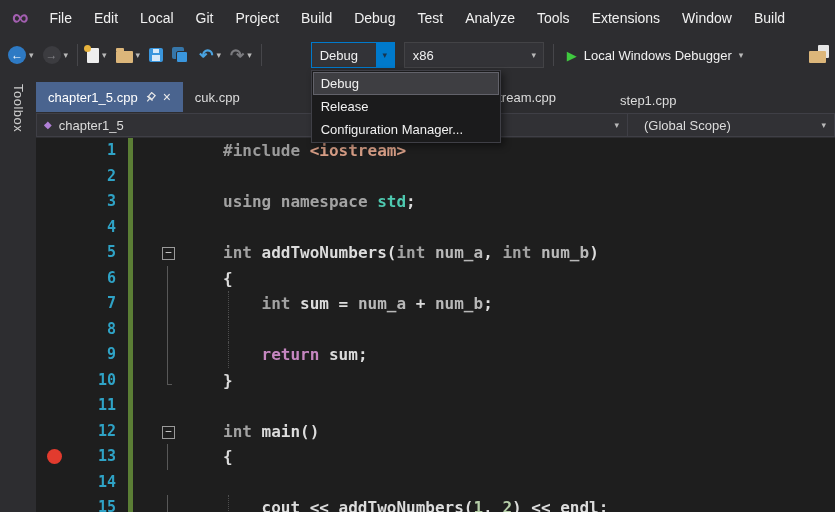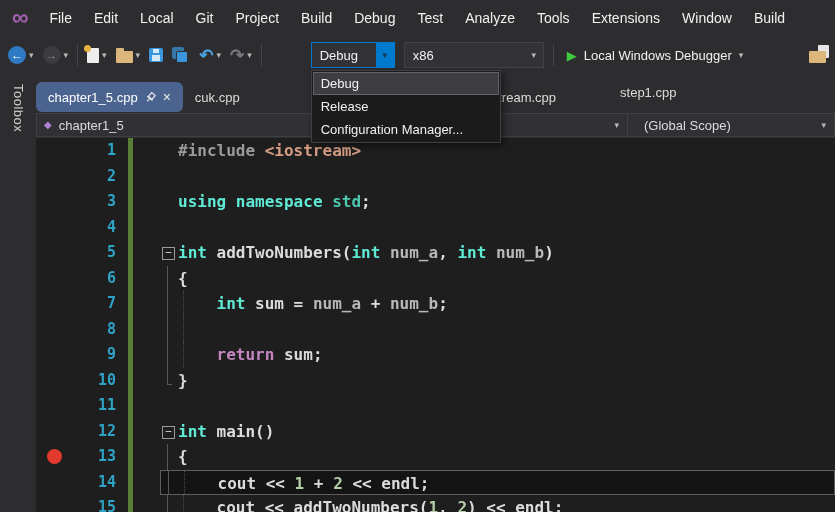--- a/index.html
+++ b/index.html
@@ -57,21 +57,21 @@
   .dd-item{height:23px;line-height:23px;padding:0 8px;cursor:default;}
   .dd-item.selected{background:#3e3e42;outline:1px solid #62626a;outline-offset:-1px;}
 
   
   .workspace{display:flex;height:438px;background:#2d2d30;}
   .toolbox-strip{width:36px;flex-shrink:0;display:flex;justify-content:center;padding-top:10px;}
   .toolbox-label{writing-mode:vertical-rl;color:#cccccc;font-size:13px;letter-spacing:.5px;}
   .main{flex:1;display:flex;flex-direction:column;min-width:0;}
 
   .tabstrip{height:30px;margin-top:8px;display:flex;align-items:stretch;font-size:13px;color:#dcdcdc;}
-  .tab{display:flex;align-items:center;padding:12px 12px;gap:7px;cursor:default;white-space:nowrap;border-radius:6px;}
+  .tab{display:flex;align-items:center;padding:4px 12px;gap:7px;cursor:default;white-space:nowrap;}
   .tab.active{background:#4a648f;color:#fff;}
   .tab:nth-child(3){margin-left:228px;padding-left:2px;}
   .tab:nth-child(4){margin-left:40px;align-items:flex-end;}
   .tab-close{font-size:14px;line-height:1;color:#ececec;}
   .tab-pin{display:flex;align-items:center;}
 
   .navbar{height:26px;display:flex;background:#2d2d30;align-items:center;}
   .nav-combo{background:#313135;border:1px solid #3f3f46;display:flex;align-items:center;
              color:#dcdcdc;font-size:13px;height:24px;}
   .nav-combo-left{width:592px;flex-shrink:0;padding-left:7px;gap:7px;}
@@ -82,33 +82,33 @@
   
   .editor{flex:1;background:#1e1e1e;overflow:hidden;
           font-family:"DejaVu Sans Mono",monospace;font-weight:bold;font-size:16px;}
   .ed-row{display:flex;height:25.5px;align-items:stretch;}
   .ed-bp{width:38px;flex-shrink:0;position:relative;}
   .bp-dot{width:15px;height:15px;border-radius:50%;background:#e23b2e;margin:5px 0 0 11px;}
   .ed-num{width:46px;flex-shrink:0;text-align:right;padding-right:4px;color:#2fa3c6;
           line-height:25.5px;font-size:15px;}
   .ed-change{width:5px;flex-shrink:0;background:#5b7e35;margin-left:8px;}
   .ed-spacer{width:27px;flex-shrink:0;}
-  .ed-content{flex:1;display:flex;position:relative;min-width:0;}
+  .ed-content{flex:1;display:flex;position:relative;min-width:0;gap:45px;}
   .ed-content.current{background:#141414;border:1px solid #5e5e5e;}
   .ed-fold{width:16px;flex-shrink:0;position:relative;}
   .ed-fold.fold-box::before{content:"\2212";position:absolute;left:2px;top:7px;width:11px;height:11px;
         border:1px solid #9a9a9a;background:#1e1e1e;color:#cfcfcf;font-size:11px;line-height:9px;
         text-align:center;font-weight:normal;}
   .ed-fold.fold-line::before{content:"";position:absolute;left:7px;top:0;bottom:0;border-left:1px solid #585858;}
   .ed-fold.fold-end::before{content:"";position:absolute;left:7px;top:0;height:16px;border-left:1px solid #585858;}
   .ed-fold.fold-end::after{content:"";position:absolute;left:7px;top:16px;width:5px;border-top:1px solid #585858;}
   .ed-code{position:relative;white-space:pre;line-height:25.5px;padding-left:2px;flex:1;min-width:0;color:#dcdcdc;}
   .ed-code.guide-line::before{content:"";position:absolute;left:7px;top:0;bottom:0;border-left:1px dotted #4e4e4e;}
 
-  .tk-pl{color:#dcdcdc}.tk-pp{color:#9b9b9b}.tk-str{color:#d69d85}.tk-kw{color:#5eead4}
+  .tk-pl{color:#dcdcdc}.tk-pp{color:#9b9b9b}.tk-str{color:#d69d85}.tk-kw{color:#a3a3a3}
   .tk-ns{color:#4ec9b0}.tk-fn{color:#dcdcdc}.tk-par{color:#b8b8b8}.tk-loc{color:#dcdcdc}
   .tk-ctrl{color:#c586c0}.tk-num{color:#b5cea8}
 </style>
 </head>
 <body>
 
 <div class="menubar">
   <span class="vs-logo">∞</span>
   <div class="menu-items">
       <div class="menu-item">File</div>
@@ -367,24 +367,20 @@
           <div class="ed-content">
             <div class="ed-fold fold-line"></div>
             <div class="ed-code"><span class="tk-pl">{</span></div>
           </div>
         </div>
         <div class="ed-row">
           <div class="ed-bp"></div>
           <div class="ed-num">14</div>
           <div class="ed-change"></div>
           <div class="ed-spacer"></div>
-          <div class="ed-content current">
-            <div class="ed-fold fold-line"></div>
-            <div class="ed-code guide-line"><span class="tk-pl">    </span><span class="tk-loc">cout</span><span class="tk-pl"> &lt;&lt; </span><span class="tk-num">1</span><span class="tk-pl"> + </span><span class="tk-num">2</span><span class="tk-pl"> &lt;&lt; </span><span class="tk-loc">endl</span><span class="tk-pl">;</span></div>
-          </div>
         </div>
         <div class="ed-row">
           <div class="ed-bp"></div>
           <div class="ed-num">15</div>
           <div class="ed-change"></div>
           <div class="ed-spacer"></div>
           <div class="ed-content">
             <div class="ed-fold fold-line"></div>
             <div class="ed-code guide-line"><span class="tk-pl">    </span><span class="tk-loc">cout</span><span class="tk-pl"> &lt;&lt; </span><span class="tk-fn">addTwoNumbers</span><span class="tk-pl">(</span><span class="tk-num">1</span><span class="tk-pl">, </span><span class="tk-num">2</span><span class="tk-pl">)</span><span class="tk-pl"> &lt;&lt; </span><span class="tk-loc">endl</span><span class="tk-pl">;</span></div>
           </div>

